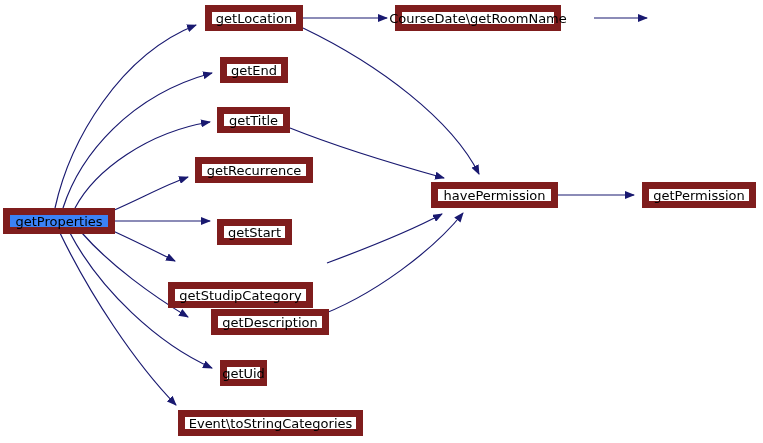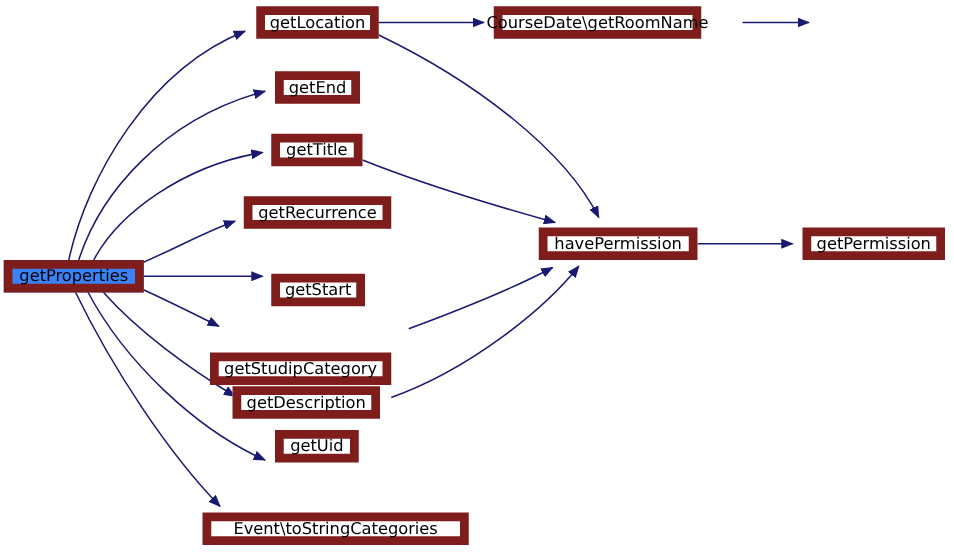--- a/index.html
+++ b/index.html
@@ -70,19 +70,19 @@
   </svg>
 
   <div class="node current" style="left:3px;   top:208px; width:112px; height:26px;">getProperties</div>
   <div class="node" style="left:205px; top:5px;   width:98px;  height:26px;">getLocation</div>
   <div class="node" style="left:395px; top:5px;   width:166px; height:26px;">CourseDate\getRoomName</div>
   <div class="node" style="left:220px; top:57px;  width:68px;  height:26px;">getEnd</div>
   <div class="node" style="left:195px; top:157px; width:118px; height:26px;">getRecurrence</div>
   <div class="node" style="left:217px; top:107px; width:73px;  height:26px;">getTitle</div>
   <div class="node" style="left:217px; top:219px; width:75px;  height:26px;">getStart</div>
   <div class="node" style="left:168px; top:258px; width:145px; height:26px;margin-top:24px;">getStudipCategory</div>
-  <div class="node" style="left:186px; top:309px; width:118px; height:26px;">getDescription</div>
-  <div class="node" style="left:220px; top:344px; width:67px;  height:26px;">getUid</div>
-  <div class="node" style="left:162px; top:410px; width:213px; height:26px;">Event\toStringCategories</div>
+  <div class="node" style="left:211px; top:309px; width:118px; height:26px;">getDescription</div>
+  <div class="node" style="left:220px; top:360px; width:47px;  height:26px;">getUid</div>
+  <div class="node" style="left:178px; top:410px; width:185px; height:26px;">Event\toStringCategories</div>
   <div class="node" style="left:642px; top:182px; width:114px; height:26px;">getPermission</div>
   <div class="node" style="left:431px; top:182px; width:127px; height:26px;">havePermission</div>
 
 </div>
 
 </body></html>

